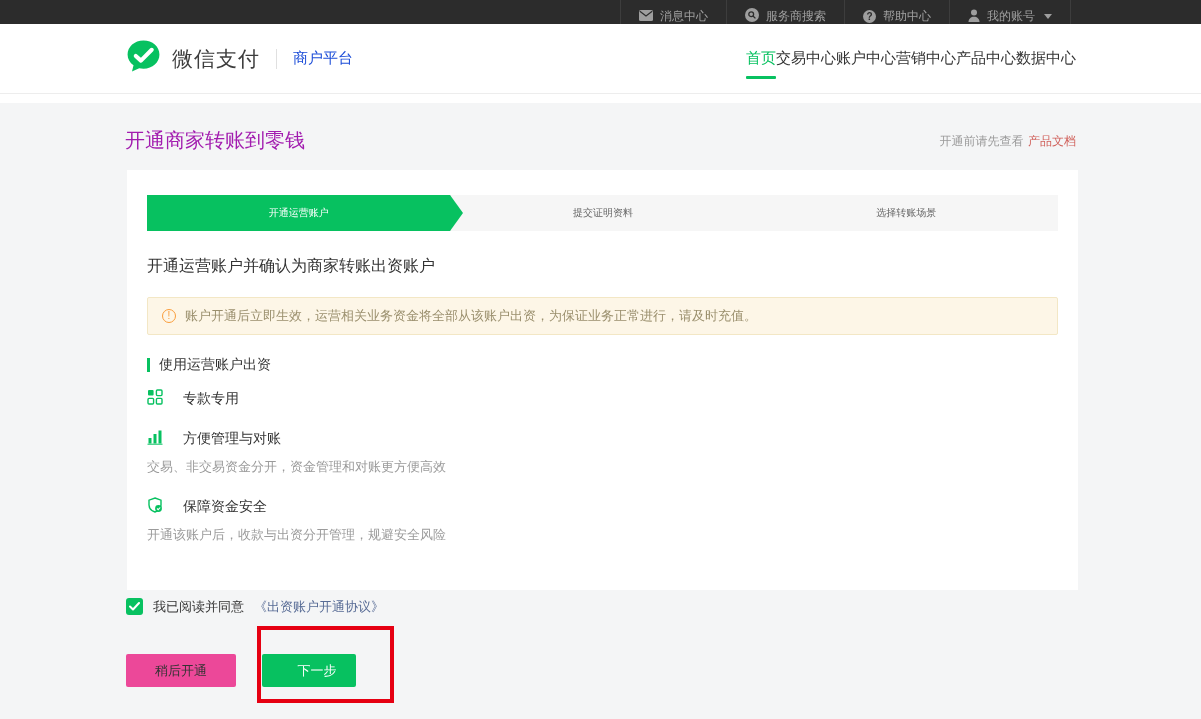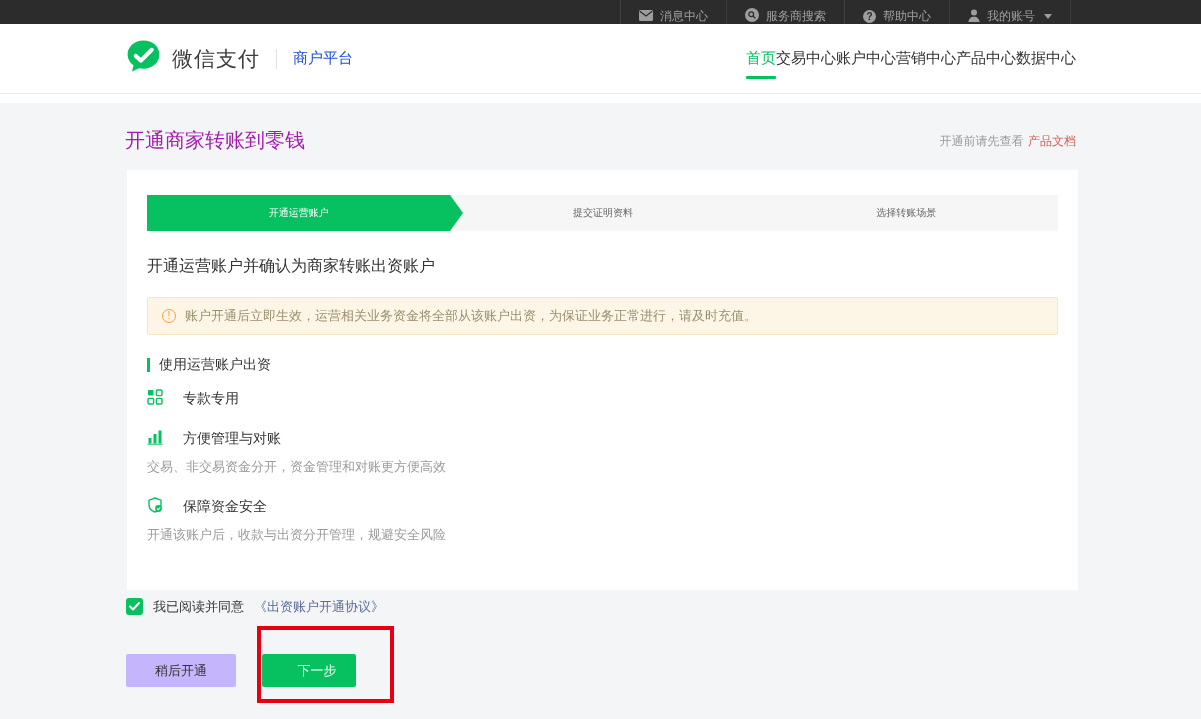--- a/index.html
+++ b/index.html
@@ -113,21 +113,21 @@
   }
   .checkbox {
     width:17px; height:17px; background:#07c160; border-radius:3px;
     display:flex; align-items:center; justify-content:center; cursor:pointer; flex:none;
   }
   .agreement-link { color:#576b95; cursor:pointer; text-decoration:none; }
 
   .btn-row { position:absolute; left:126px; top:654px; display:flex; gap:26px; }
   .btn { height:33px; border:none; border-radius:2px; font-size:13px; cursor:pointer;
          font-family:"Liberation Sans","DejaVu Sans",sans-serif; }
-  .btn-later { width:110px; background:#c4b5fd; color:#333; }
+  .btn-later { width:110px; background:#ec4899; color:#333; }
   .btn-next  { width:94px;  background:#07c160; color:#fff;padding-left:16px; }
 
   .annotation {
     position:absolute; left:257px; top:626px; width:137px; height:77px;
     border:4px solid #e60012; pointer-events:none; z-index:5;
   }
 </style>
 </head>
 <body>
 

